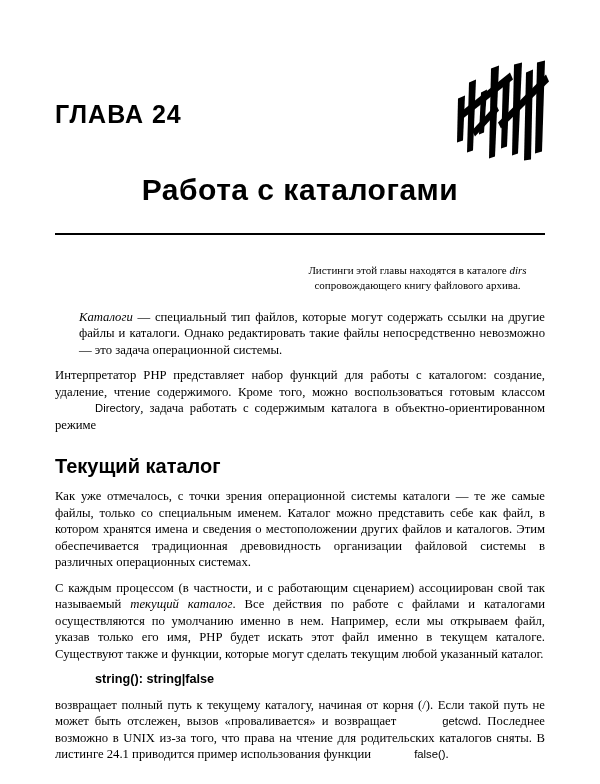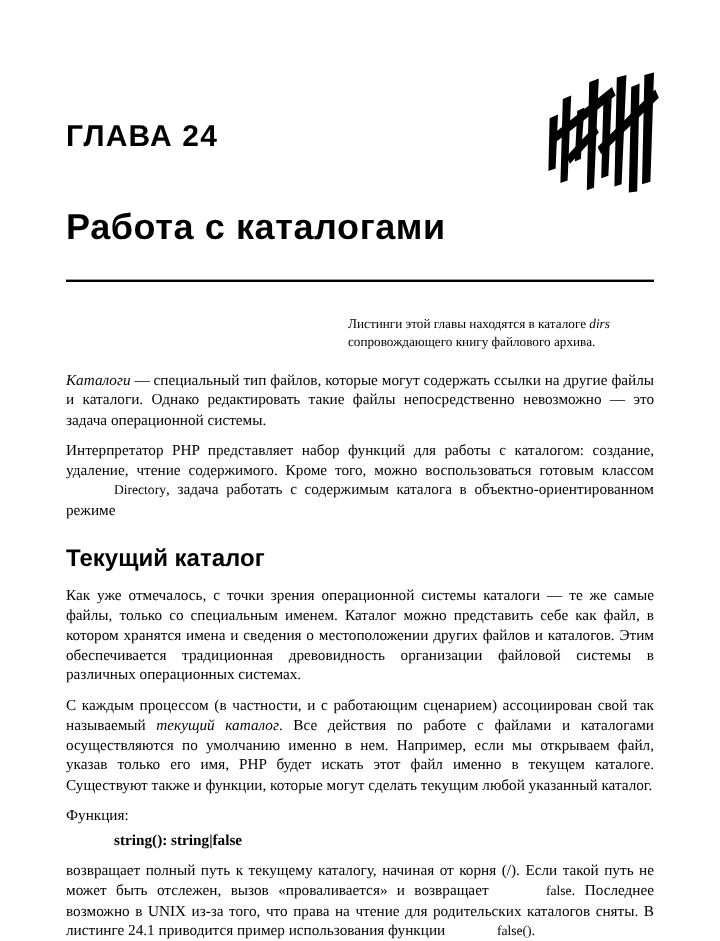--- a/index.html
+++ b/index.html
@@ -32,47 +32,49 @@
     right: 48px;
     width: 100px;
     height: 105px;
   }
   .page-title {
     margin: 44px 0 0 0;
     font-family: "Liberation Sans", sans-serif;
     font-weight: bold;
     font-size: 30px;
     letter-spacing: 0.5px;
+    text-align: center;
   }
   .title-rule {
     border: none;
     border-top: 2px solid #000;
     margin: 26px 0 0 0;
   }
   .listings-note {
     margin: 28px 0 16px auto;
     width: 255px;
-    text-align: left;
+    text-align: center;
     font-size: 11px;
     line-height: 1.35;
   }
   .body-text p {
     margin: 0 0 9px 0;
     font-size: 12.7px;
     line-height: 1.3;
     text-align: justify;
   }
   .body-text p.first {
     margin-top: 16px;
+    margin-left: 24px;
   }
   .lead-italic, .inline-em {
     font-style: italic;
   }
   code, .code-line {
-    font-family: Liberation Serif, serif;
+    font-family: Liberation Sans, sans-serif;
     font-size: 11.3px;
     padding-left: 40px;
   }
   .section-heading {
     margin: 22px 0 10px 0;
     font-family: "Liberation Sans", sans-serif;
     font-weight: bold;
     font-size: 20px;
   }
   .func-label {
@@ -128,23 +130,22 @@
       </p>
 
       <h3 class="section-heading">Текущий каталог</h3>
 
       <p>Как уже отмечалось, с точки зрения операционной системы каталоги — те же самые файлы, только со специальным именем. Каталог можно представить себе как файл, в котором хранятся имена и сведения о местоположении других файлов и каталогов. Этим обеспечивается традиционная древовидность организации файловой системы в различных операционных системах.</p>
 
       <p>
         <span>С каждым процессом (в частности, и с работающим сценарием) ассоциирован свой так называемый </span><span class="inline-em">текущий каталог</span><span>. Все действия по работе с файлами и каталогами осуществляются по умолчанию именно в нем. Например, если мы открываем файл, указав только его имя, PHP будет искать этот файл именно в текущем каталоге. Существуют также и функции, которые могут сделать текущим любой указанный каталог.</span>
       </p>
 
-      <p class="func-label">Функция:</p>
 
       <p class="code-line">string(): string|false</p>
 
       <p>
-        <span>возвращает полный путь к текущему каталогу, начиная от корня (/). Если такой путь не может быть отслежен, вызов «проваливается» и возвращает </span><code>false</code><span>. Последнее возможно в UNIX из-за того, что права на чтение для родительских каталогов сняты. В листинге 24.1 приводится пример использования функции </span><code>false()</code><span>.</span>
+        <span>возвращает полный путь к текущему каталогу, начиная от корня (/). Если такой путь не может быть отслежен, вызов «проваливается» и возвращает </span><code>getcwd</code><span>. Последнее возможно в UNIX из-за того, что права на чтение для родительских каталогов сняты. В листинге 24.1 приводится пример использования функции </span><code>false()</code><span>.</span>
       </p>
 
     </div>
   </div>
 </div>
 
 </body></html>

